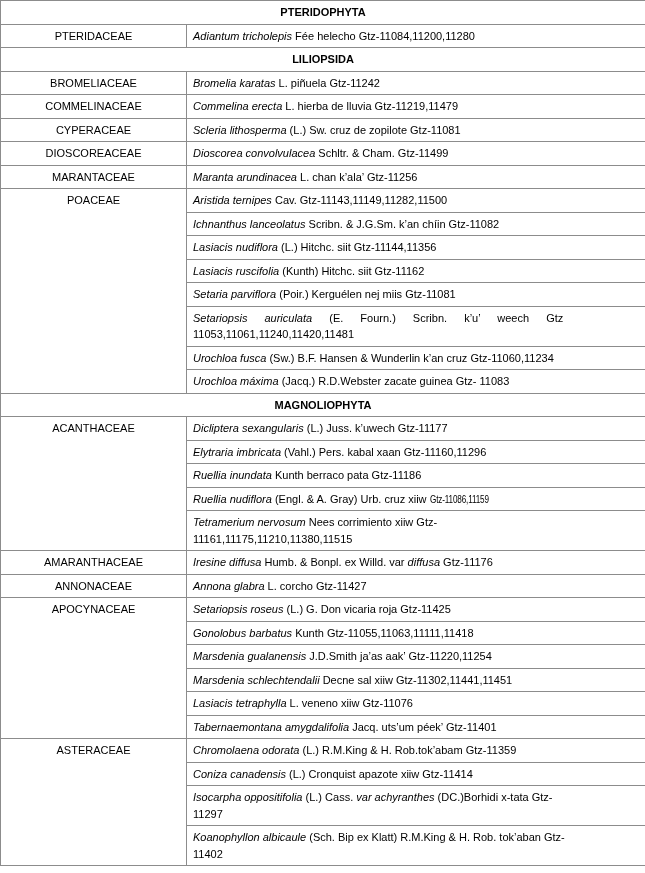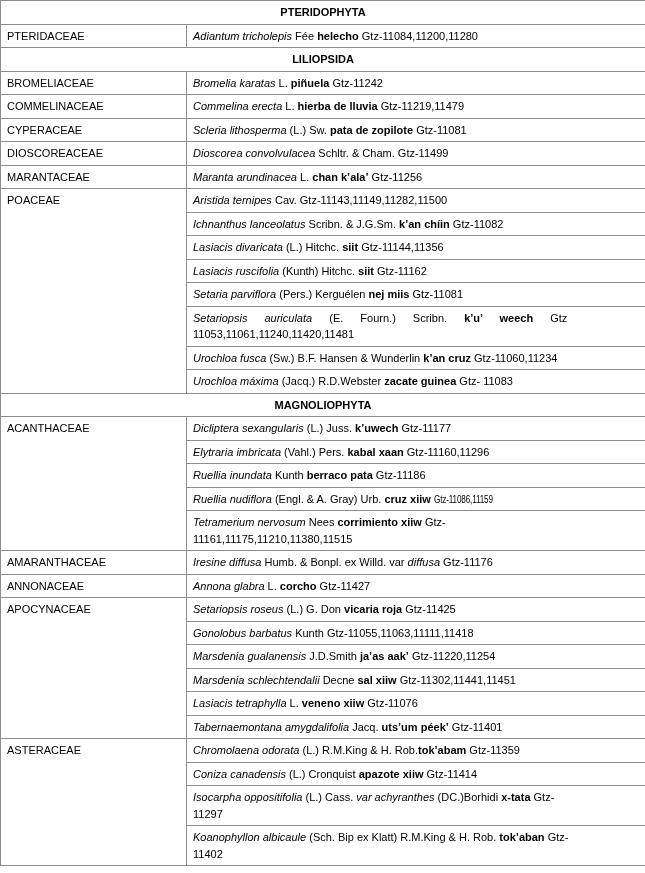--- a/index.html
+++ b/index.html
@@ -29,24 +29,25 @@
     vertical-align: top;
     line-height: 1.5;
     overflow: hidden;
   }
   td.section {
     text-align: center;
     font-weight: bold;
   }
   td.family {
     font-weight: normal;
+    text-align: center;
   }
   .seg { white-space: pre-wrap; }
   .it { font-style: italic; }
-  .bd { font-weight: bold; }
+  .bd { font-weight: normal; }
   .ws { word-spacing: 14px; }
   .cond {
     display: inline-block;
     transform: scaleX(0.74);
     transform-origin: 0 60%;
     letter-spacing: -0.2px;
   }
 </style>
 </head>
 <body>
@@ -71,45 +72,45 @@
         <tr>
           <td rowspan="1" class="family">BROMELIACEAE</td>
           <td class="species"><span class="seg it">Bromelia karatas</span><span class="seg"> L. </span><span class="seg bd">piñuela</span><span class="seg"> Gtz-11242</span></td>
         </tr>
         <tr>
           <td rowspan="1" class="family">COMMELINACEAE</td>
           <td class="species"><span class="seg it">Commelina erecta</span><span class="seg"> L. </span><span class="seg bd">hierba de lluvia</span><span class="seg"> Gtz-11219,11479</span></td>
         </tr>
         <tr>
           <td rowspan="1" class="family">CYPERACEAE</td>
-          <td class="species"><span class="seg it">Scleria lithosperma</span><span class="seg"> (L.) Sw. </span><span class="seg bd">pata de zopilote</span><span class="seg"> Gtz-11081</span></td>
+          <td class="species"><span class="seg it">Scleria lithosperma</span><span class="seg"> (L.) Sw. </span><span class="seg bd">cruz de zopilote</span><span class="seg"> Gtz-11081</span></td>
         </tr>
         <tr>
           <td rowspan="1" class="family">DIOSCOREACEAE</td>
           <td class="species"><span class="seg it">Dioscorea convolvulacea</span><span class="seg"> Schltr. &amp; Cham. Gtz-11499</span></td>
         </tr>
         <tr>
           <td rowspan="1" class="family">MARANTACEAE</td>
           <td class="species"><span class="seg it">Maranta arundinacea</span><span class="seg"> L. </span><span class="seg bd">chan k’ala’</span><span class="seg"> Gtz-11256</span></td>
         </tr>
         <tr>
           <td rowspan="8" class="family">POACEAE</td>
           <td class="species"><span class="seg it">Aristida ternipes</span><span class="seg"> Cav. Gtz-11143,11149,11282,11500</span></td>
         </tr>
         <tr>
           <td class="species"><span class="seg it">Ichnanthus lanceolatus</span><span class="seg"> Scribn. &amp; J.G.Sm. </span><span class="seg bd">k’an chíin</span><span class="seg"> Gtz-11082</span></td>
         </tr>
         <tr>
-          <td class="species"><span class="seg it">Lasiacis divaricata</span><span class="seg"> (L.) Hitchc. </span><span class="seg bd">siit</span><span class="seg"> Gtz-11144,11356</span></td>
+          <td class="species"><span class="seg it">Lasiacis nudiflora</span><span class="seg"> (L.) Hitchc. </span><span class="seg bd">siit</span><span class="seg"> Gtz-11144,11356</span></td>
         </tr>
         <tr>
           <td class="species"><span class="seg it">Lasiacis ruscifolia</span><span class="seg"> (Kunth) Hitchc. </span><span class="seg bd">siit</span><span class="seg"> Gtz-11162</span></td>
         </tr>
         <tr>
-          <td class="species"><span class="seg it">Setaria parviflora</span><span class="seg"> (Pers.) Kerguélen </span><span class="seg bd">nej miis</span><span class="seg"> Gtz-11081</span></td>
+          <td class="species"><span class="seg it">Setaria parviflora</span><span class="seg"> (Poir.) Kerguélen </span><span class="seg bd">nej miis</span><span class="seg"> Gtz-11081</span></td>
         </tr>
         <tr>
           <td class="species"><span class="seg it ws">Setariopsis auriculata</span><span class="seg ws"> (E. Fourn.) Scribn. </span><span class="seg bd ws">k’u’ weech</span><span class="seg ws"> Gtz</span><br><span class="seg">11053,11061,11240,11420,11481</span></td>
         </tr>
         <tr>
           <td class="species"><span class="seg it">Urochloa fusca</span><span class="seg"> (Sw.) B.F. Hansen &amp; Wunderlin </span><span class="seg bd">k’an cruz</span><span class="seg"> Gtz-11060,11234</span></td>
         </tr>
         <tr>
           <td class="species"><span class="seg it">Urochloa máxima</span><span class="seg"> (Jacq.) R.D.Webster </span><span class="seg bd">zacate guinea</span><span class="seg"> Gtz- 11083</span></td>
         </tr>

